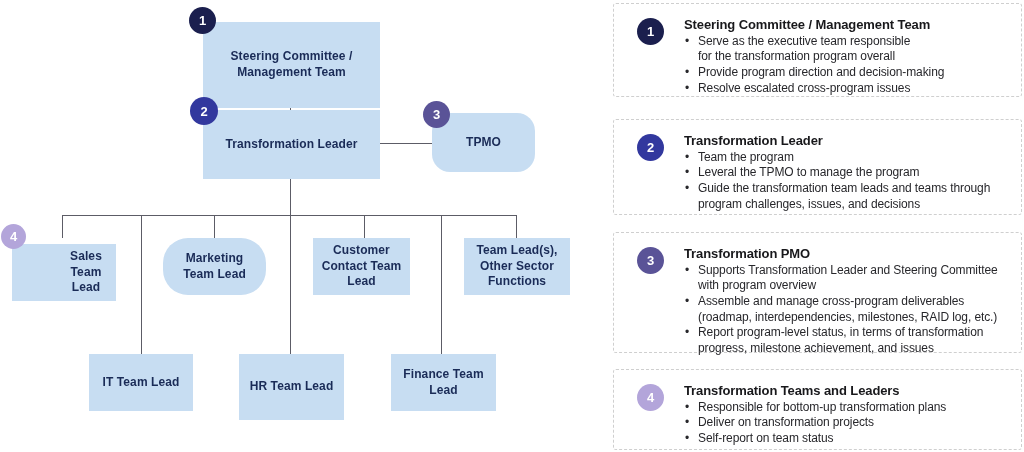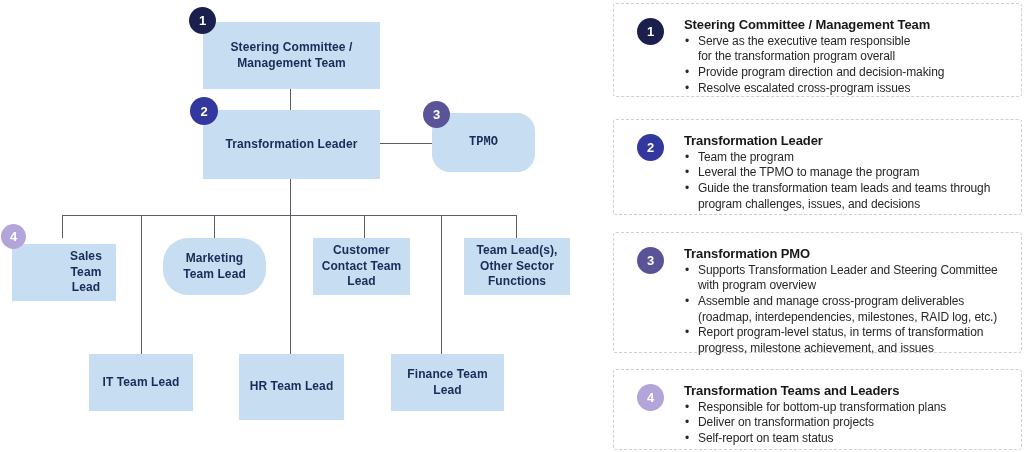--- a/index.html
+++ b/index.html
@@ -74,37 +74,37 @@
   <div class="line v" style="left:516px; top:215px; height:23px;"></div>
   <div class="line v" style="left:141px; top:215px; height:139px;"></div>
   <div class="line v" style="left:290px; top:215px; height:139px;"></div>
   <div class="line v" style="left:441px; top:215px; height:139px;"></div>
 
   <div class="badge b1" style="left:189px; top:7px;   width:27px; height:27px;">1</div>
   <div class="badge b2" style="left:190px; top:97px;  width:28px; height:28px;">2</div>
   <div class="badge b3" style="left:423px; top:101px; width:27px; height:27px;">3</div>
   <div class="badge b4" style="left:1px;   top:224px; width:25px; height:25px;">4</div>
 
-  <div class="node" style="left:203px; top:22px;  width:177px; height:67px;">Steering Committee /
+  <div class="node" style="left:203px; top:22px;  width:177px; height:86px;">Steering Committee /
 Management Team</div>
   <div class="node" style="left:203px; top:110px; width:177px; height:69px;">Transformation Leader</div>
-  <div class="node rounded" style="left:432px; top:113px; width:103px; height:59px;font-family:Liberation Mono, monospace;">TPMO</div>
+  <div class="node rounded" style="left:432px; top:113px; width:103px; height:59px;">TPMO</div>
   <div class="node" style="left:12px;  top:244px; width:104px; height:57px;padding-left:44px;">Sales Team
 Lead</div>
   <div class="node" style="left:163px; top:238px; width:103px; height:57px;border-radius:25px;">Marketing
 Team Lead</div>
   <div class="node" style="left:313px; top:238px; width:97px; height:57px;">Customer
 Contact Team
 Lead</div>
   <div class="node" style="left:464px; top:238px; width:106px; height:57px;">Team Lead(s),
 Other Sector
 Functions</div>
   <div class="node" style="left:89px;  top:354px; width:104px; height:57px;">IT Team Lead</div>
   <div class="node" style="left:239px; top:354px; width:105px; height:66px;">HR Team Lead</div>
-  <div class="node" style="left:391px; top:354px; width:113px; height:57px;">Finance Team
+  <div class="node" style="left:391px; top:354px; width:105px; height:57px;">Finance Team
 Lead</div>
 </div>
 
 <div class="legend">
 
   <div class="legend-item" style="top:3px; height:94px;">
     <div class="legend-badge b1 badge" style="position:static;">1</div>
     <div class="legend-text">
       <div class="legend-title">Steering Committee / Management Team</div>
       <ul class="legend-bullets">

